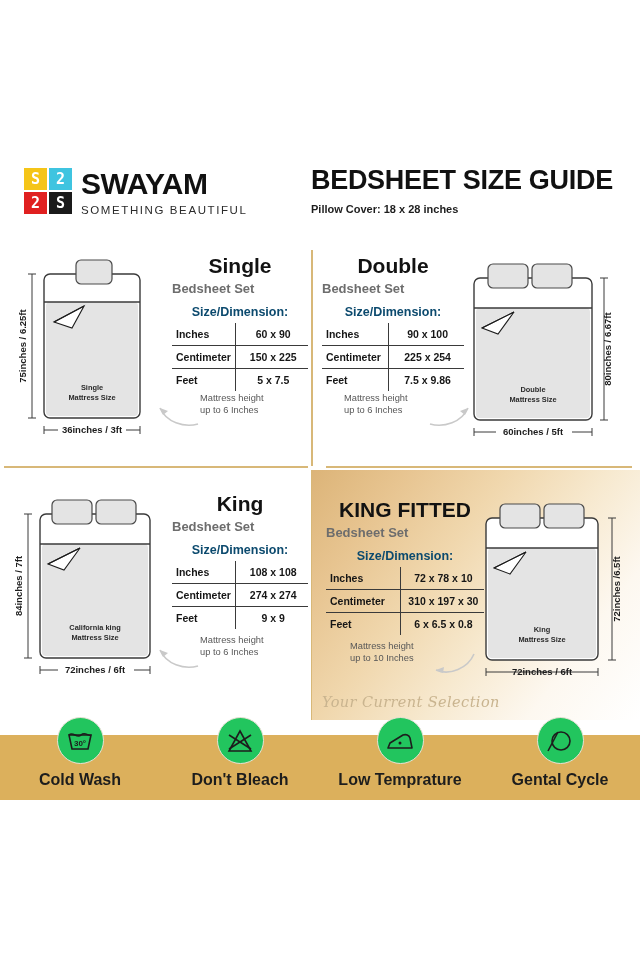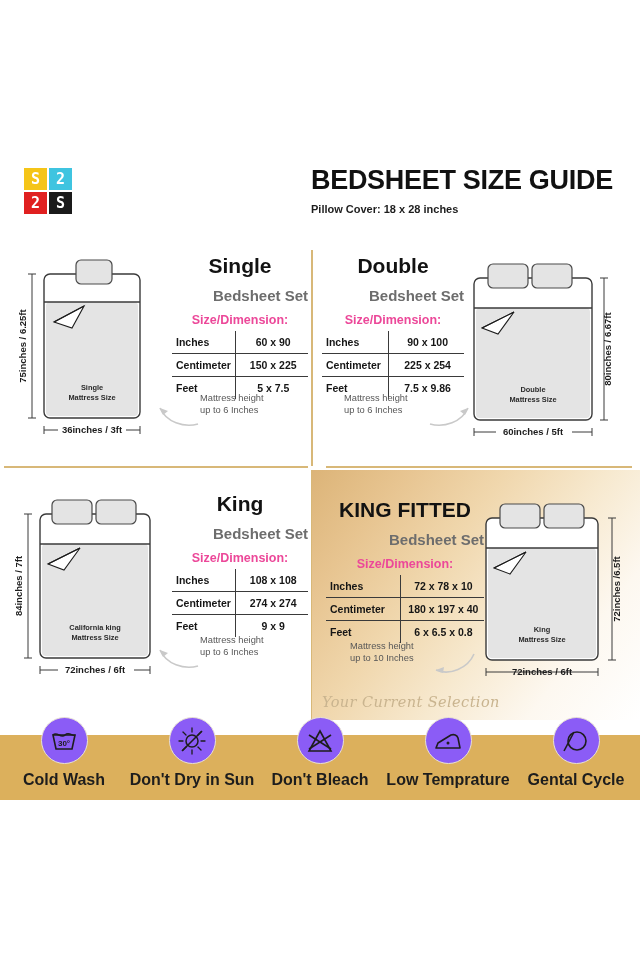--- a/index.html
+++ b/index.html
@@ -63,24 +63,24 @@
   
   .div-v { position:absolute; background:#d8b878; }
   .div-h { position:absolute; background:#d8b878; }
 
   
   .info { position:absolute; }
   .info .set-title {
     text-align:center; font-size:21px; font-weight:bold; color:#121212; line-height:1.1;
   }
   .info .set-sub {
-    text-align:right; font-size:15px; font-weight:bold; color:#6d6d6d; margin-top:10px;
+    text-align:left; font-size:13px; font-weight:bold; color:#6d6d6d; margin-top:4px;
   }
   .info .sd-label {
-    text-align:center; font-size:12.5px; font-weight:bold; color:#ec4899; margin-top:9px;
+    text-align:center; font-size:12.5px; font-weight:bold; color:#0c4a6e; margin-top:9px;
   }
   table.sizes { width:100%; border-collapse:collapse; margin-top:4px; }
   table.sizes td {
     font-size:10.5px; font-weight:bold; color:#161616;
     padding:5px 2px 5px 4px; vertical-align:middle;
   }
   table.sizes tr + tr td { border-top:1.3px solid #3a3a3a; }
   table.sizes td.k { width:47%; text-align:left; }
   table.sizes td.v { text-align:center; border-left:1.3px solid #3a3a3a; }
 
@@ -98,21 +98,21 @@
   }
 
   
   .carebar {
     position:absolute; left:0; top:735px; width:640px; height:65px;
     background:#dcb05c;
   }
   .care-items { display:flex; height:100%; align-items:flex-start; }
   .care-item { flex:1; position:relative; display:flex; flex-direction:column; align-items:center; }
   .care-circle {
-    width:47px; height:47px; border-radius:50%; background:#8b5cf6;
+    width:47px; height:47px; border-radius:50%; background:#22c55e;
     margin-top:-18px; display:flex; align-items:center; justify-content:center;
     border:1px solid #e8e1d4;
   }
   .care-label {
     margin-top:7px; font-size:16px; font-weight:bold; color:#1d1d1d; white-space:nowrap;
   }
 </style>
 </head>
 <body>
 
@@ -126,20 +126,24 @@
           </div>
         <div class="logo-cell lc-cyan">
             <span>2</span>
           </div>
         <div class="logo-cell lc-red">
             <span>2</span>
           </div>
         <div class="logo-cell lc-black">
             <span>S</span>
           </div>
+      </div>
+      <div class="wordmark">
+        <div class="brand-name">SWAYAM</div>
+        <div class="brand-tag">SOMETHING BEAUTIFUL</div>
       </div>
     </div>
     <div class="title-wrap">
       <div class="main-title">BEDSHEET SIZE GUIDE</div>
       <div class="pillow-line">Pillow Cover: 18 x 28 inches</div>
     </div>
   </div>
 
   <div class="grid">
 
@@ -323,21 +327,21 @@
         <div class="set-sub">Bedsheet Set</div>
         <div class="sd-label">Size/Dimension:</div>
         <table class="sizes">
           <tbody>
               <tr>
             <td class="k">Inches</td>
             <td class="v">72 x 78 x 10</td>
           </tr>
           <tr>
             <td class="k">Centimeter</td>
-            <td class="v">180 x 197 x 40</td>
+            <td class="v">310 x 197 x 30</td>
           </tr>
           <tr>
             <td class="k">Feet</td>
             <td class="v">6 x 6.5 x 0.8</td>
           </tr>
         </tbody>
           </table>
       </div>
       <svg class="bed" style="left:162px; top:24px;" width="166" height="194" viewBox="0 0 166 194">
         <rect x="12" y="24" width="112" height="142" rx="6" fill="#ffffff" stroke="#3a3a3a" stroke-width="1.4"></rect>
@@ -379,39 +383,20 @@
         <div class="care-circle">
           <svg width="30" height="26" viewBox="0 0 30 26">
             <path d="M4 7 L26 7 L23 21 L7 21 Z" fill="none" stroke="#1d1d1d" stroke-width="1.6"></path>
             <path d="M4 7 C8 3, 12 11, 16 7 C20 3, 24 9, 26 7" fill="none" stroke="#1d1d1d" stroke-width="1.4"></path>
             <text x="15" y="18" font-family="Liberation Sans, sans-serif" font-size="8" font-weight="bold" fill="#1d1d1d" text-anchor="middle">30°</text>
           </svg>
         </div>
         <div class="care-label">Cold Wash</div>
       </div>
 
-      <div class="care-item">
-        <div class="care-circle">
-          <svg width="30" height="30" viewBox="0 0 30 30">
-            <circle cx="15" cy="15" r="6" fill="none" stroke="#1d1d1d" stroke-width="1.5"></circle>
-            <g stroke="#1d1d1d" stroke-width="1.3" stroke-linecap="round">
-              <line x1="15" y1="2" x2="15" y2="6"></line>
-                <line x1="15" y1="24" x2="15" y2="28"></line>
-              <line x1="2" y1="15" x2="6" y2="15"></line>
-                <line x1="24" y1="15" x2="28" y2="15"></line>
-              <line x1="6" y1="6" x2="9" y2="9"></line>
-                <line x1="21" y1="21" x2="24" y2="24"></line>
-              <line x1="24" y1="6" x2="21" y2="9"></line>
-                <line x1="9" y1="21" x2="6" y2="24"></line>
-            </g>
-            <line x1="5" y1="25" x2="25" y2="5" stroke="#1d1d1d" stroke-width="1.6"></line>
-          </svg>
-        </div>
-        <div class="care-label">Don't Dry in Sun</div>
-      </div>
 
       <div class="care-item">
         <div class="care-circle">
           <svg width="30" height="28" viewBox="0 0 30 28">
             <path d="M15 4 L26 24 L4 24 Z" fill="none" stroke="#1d1d1d" stroke-width="1.6"></path>
             <line x1="4" y1="22" x2="26" y2="8" stroke="#1d1d1d" stroke-width="1.6"></line>
             <line x1="4" y1="8" x2="26" y2="22" stroke="#1d1d1d" stroke-width="1.6"></line>
           </svg>
         </div>
         <div class="care-label">Don't Bleach</div>

